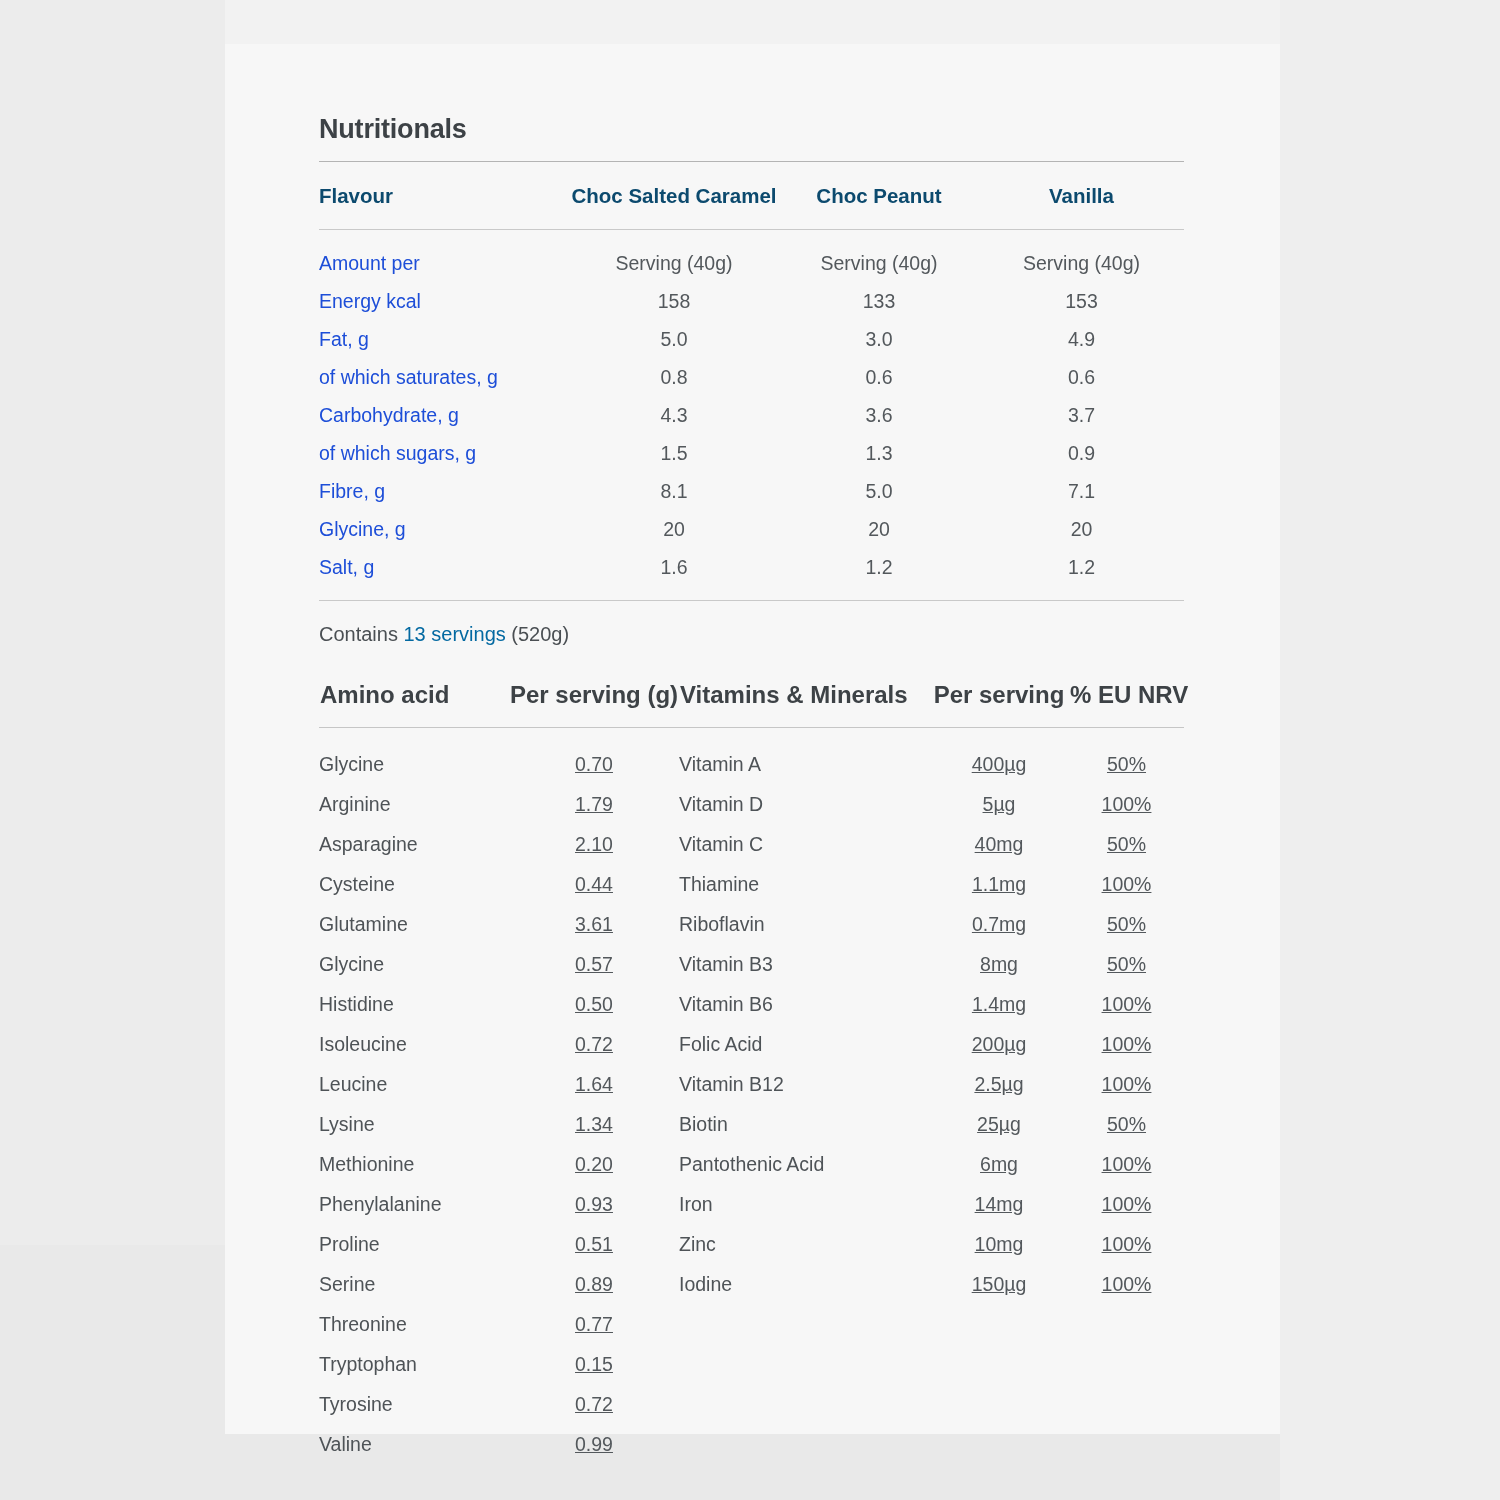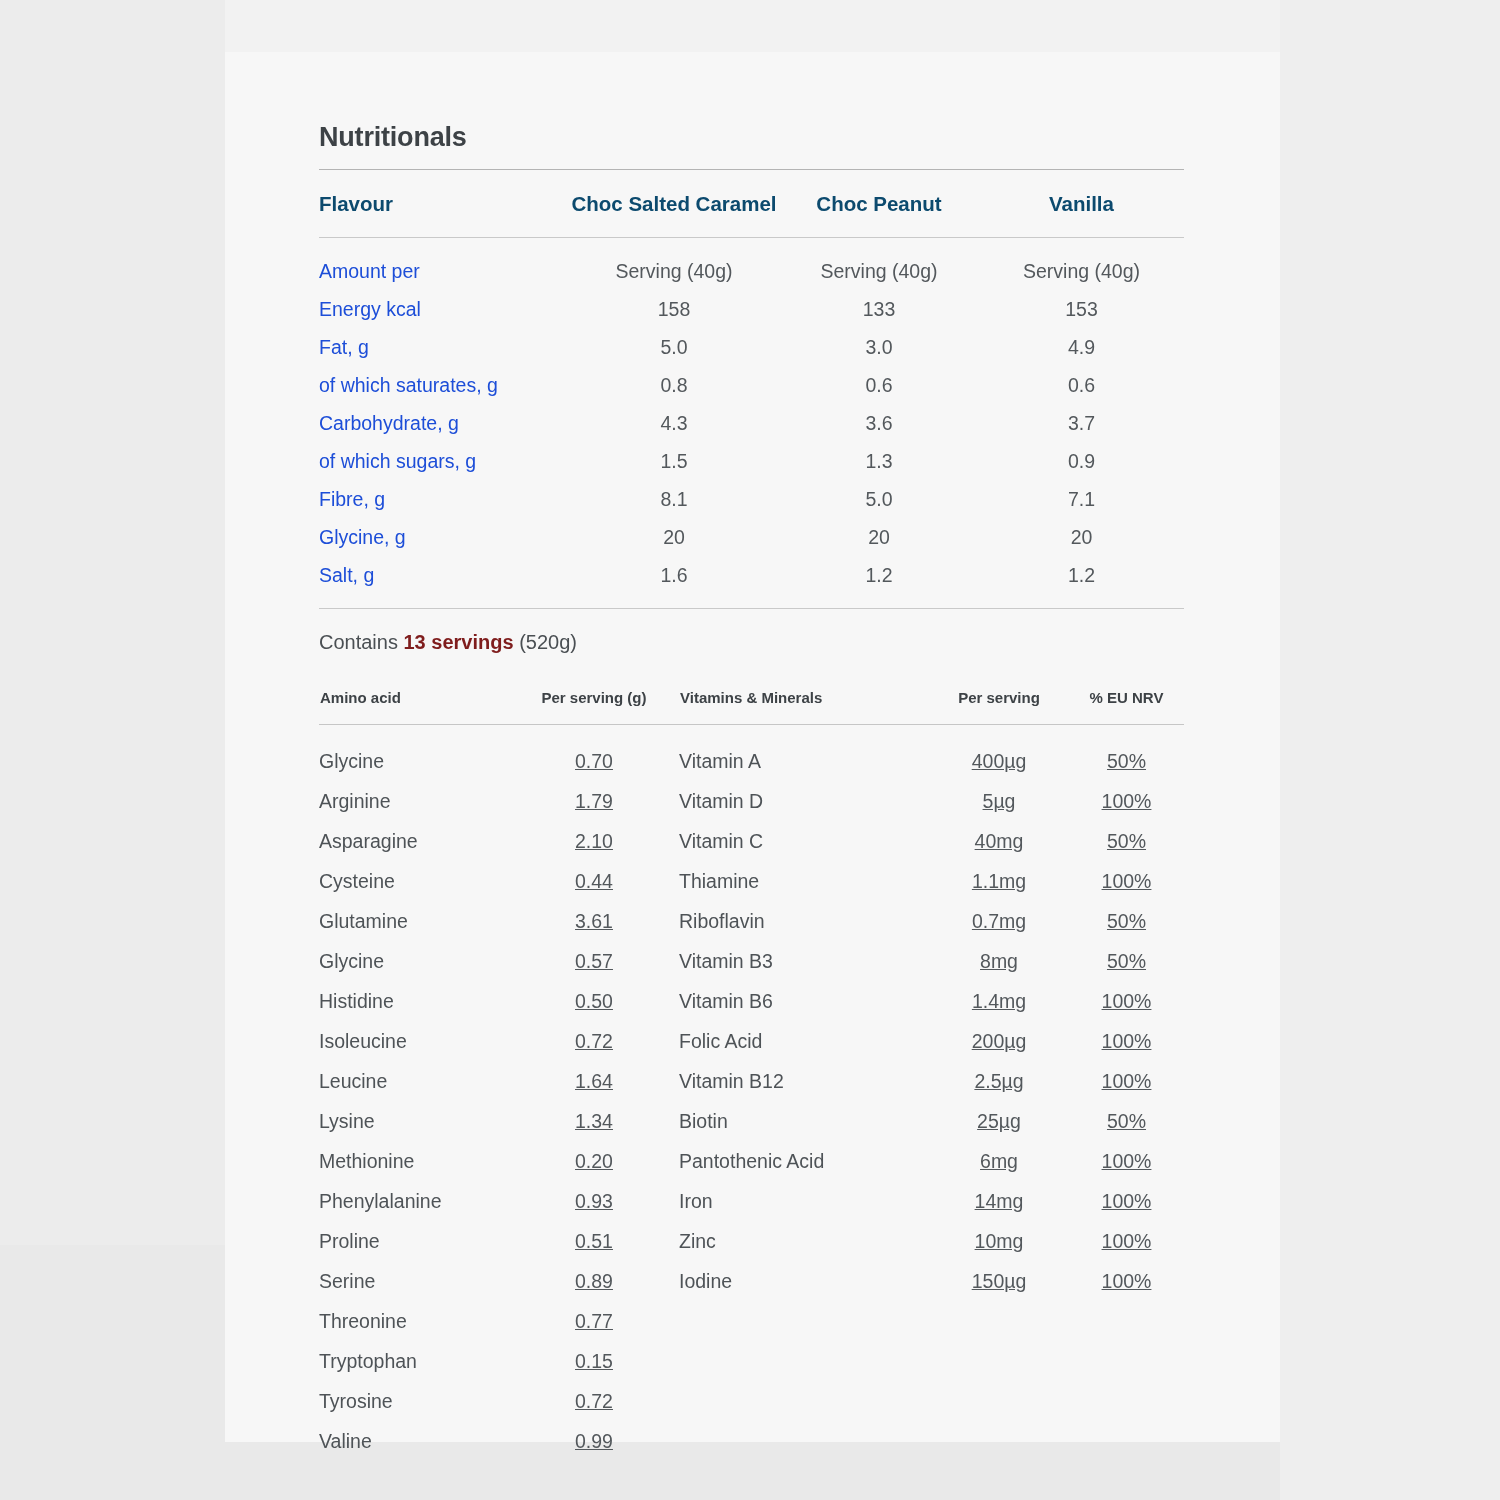--- a/index.html
+++ b/index.html
@@ -35,21 +35,21 @@
   }
   .bg-band-right {
     position: absolute;
     left: 1280px; top: 0;
     width: 220px; height: 1500px;
     background: #eeeeee;
   }
   .card {
     position: absolute;
     left: 225px;
-    top: 52px;
+    top: 44px;
     width: 1055px;
     height: 1390px;
     background: #f7f7f7;
     box-shadow: 0 0 0 0 rgba(0,0,0,0);
   }
   .card-inner {
     position: absolute;
     left: 94px;
     top: 70px;
     width: 865px;
@@ -121,39 +121,39 @@
     width: 100%;
   }
   .spacer-14 { height: 14px; }
 
   .servings-note {
     font-size: 20px;
     color: #4a4f53;
     margin: 22px 0 0 0;
   }
   .servings-note b {
-    font-weight: bold;
-    color: #7f1d1d;
+    font-weight: normal;
+    color: #0369a1;
   }
 
   
   .lower {
     display: flex;
     margin-top: 34px;
     gap: 0;
   }
   .lower-left { width: 360px; }
   .lower-right { width: 505px; }
 
   .sub {
     table-layout: fixed;
     width: 100%;
   }
   .sub thead th {
-    font-size: 15px;
+    font-size: 24px;
     font-weight: bold;
     color: #3d4246;
     padding-bottom: 18px;
     text-align: left;
     white-space: nowrap;
   }
   .sub thead th.num {
     text-align: center;
   }
   .sub .head-rule td {

